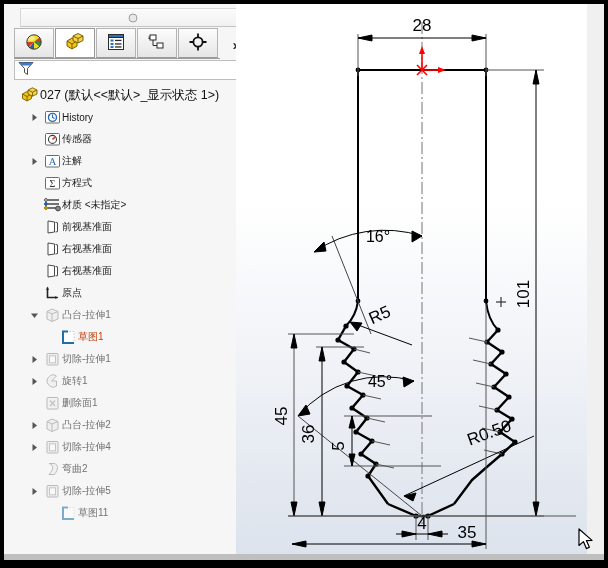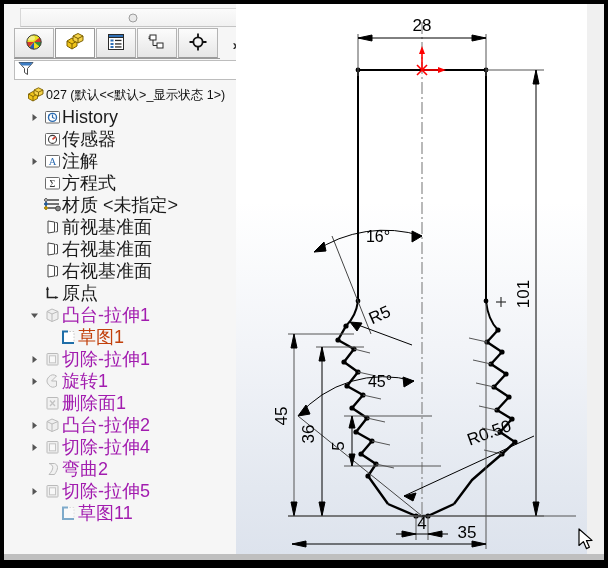--- a/index.html
+++ b/index.html
@@ -43,24 +43,24 @@
   .filter-box{position:absolute;left:10px;top:56px;width:230px;height:20px;background:#fff;
        border:1px solid #bdbdbd;box-sizing:border-box;display:flex;align-items:center;}
   .filter-icon{margin-left:2px;}
 
   
   .tree{position:absolute;left:0;top:80px;width:248px;height:470px;overflow:hidden;}
   .tree-row{position:relative;height:22px;display:flex;align-items:center;white-space:nowrap;}
   .arrow{width:16px;flex:0 0 16px;display:flex;align-items:center;justify-content:center;}
   .arrow svg{display:block;}
   .t-icon{width:20px;flex:0 0 20px;display:flex;align-items:center;justify-content:center;}
-  .t-label{font-size:18px;color:#1a1a1a;}
-  .t-label.dim{color:#a21caf;}
+  .t-label{font-size:10px;color:#1a1a1a;}
+  .t-label.dim{color:#737373;}
   .t-label.active{color:#c2410c;}
-  .indent-0{padding-left:6px;}
+  .indent-0{}
   .indent-1{padding-left:22px;}
   .indent-2{padding-left:38px;}
   .root-row .t-label{font-size:12.5px;color:#111;}
 
   
   .graphics{position:absolute;left:236px;top:4px;width:351px;height:550px;
        background:linear-gradient(180deg,#ffffff 0%,#ffffff 36%,#f2f4f8 62%,#e3e8f0 88%,#dde3ed 100%);
        overflow:hidden;}
   .graphics svg{position:absolute;left:0;top:0;}
 

